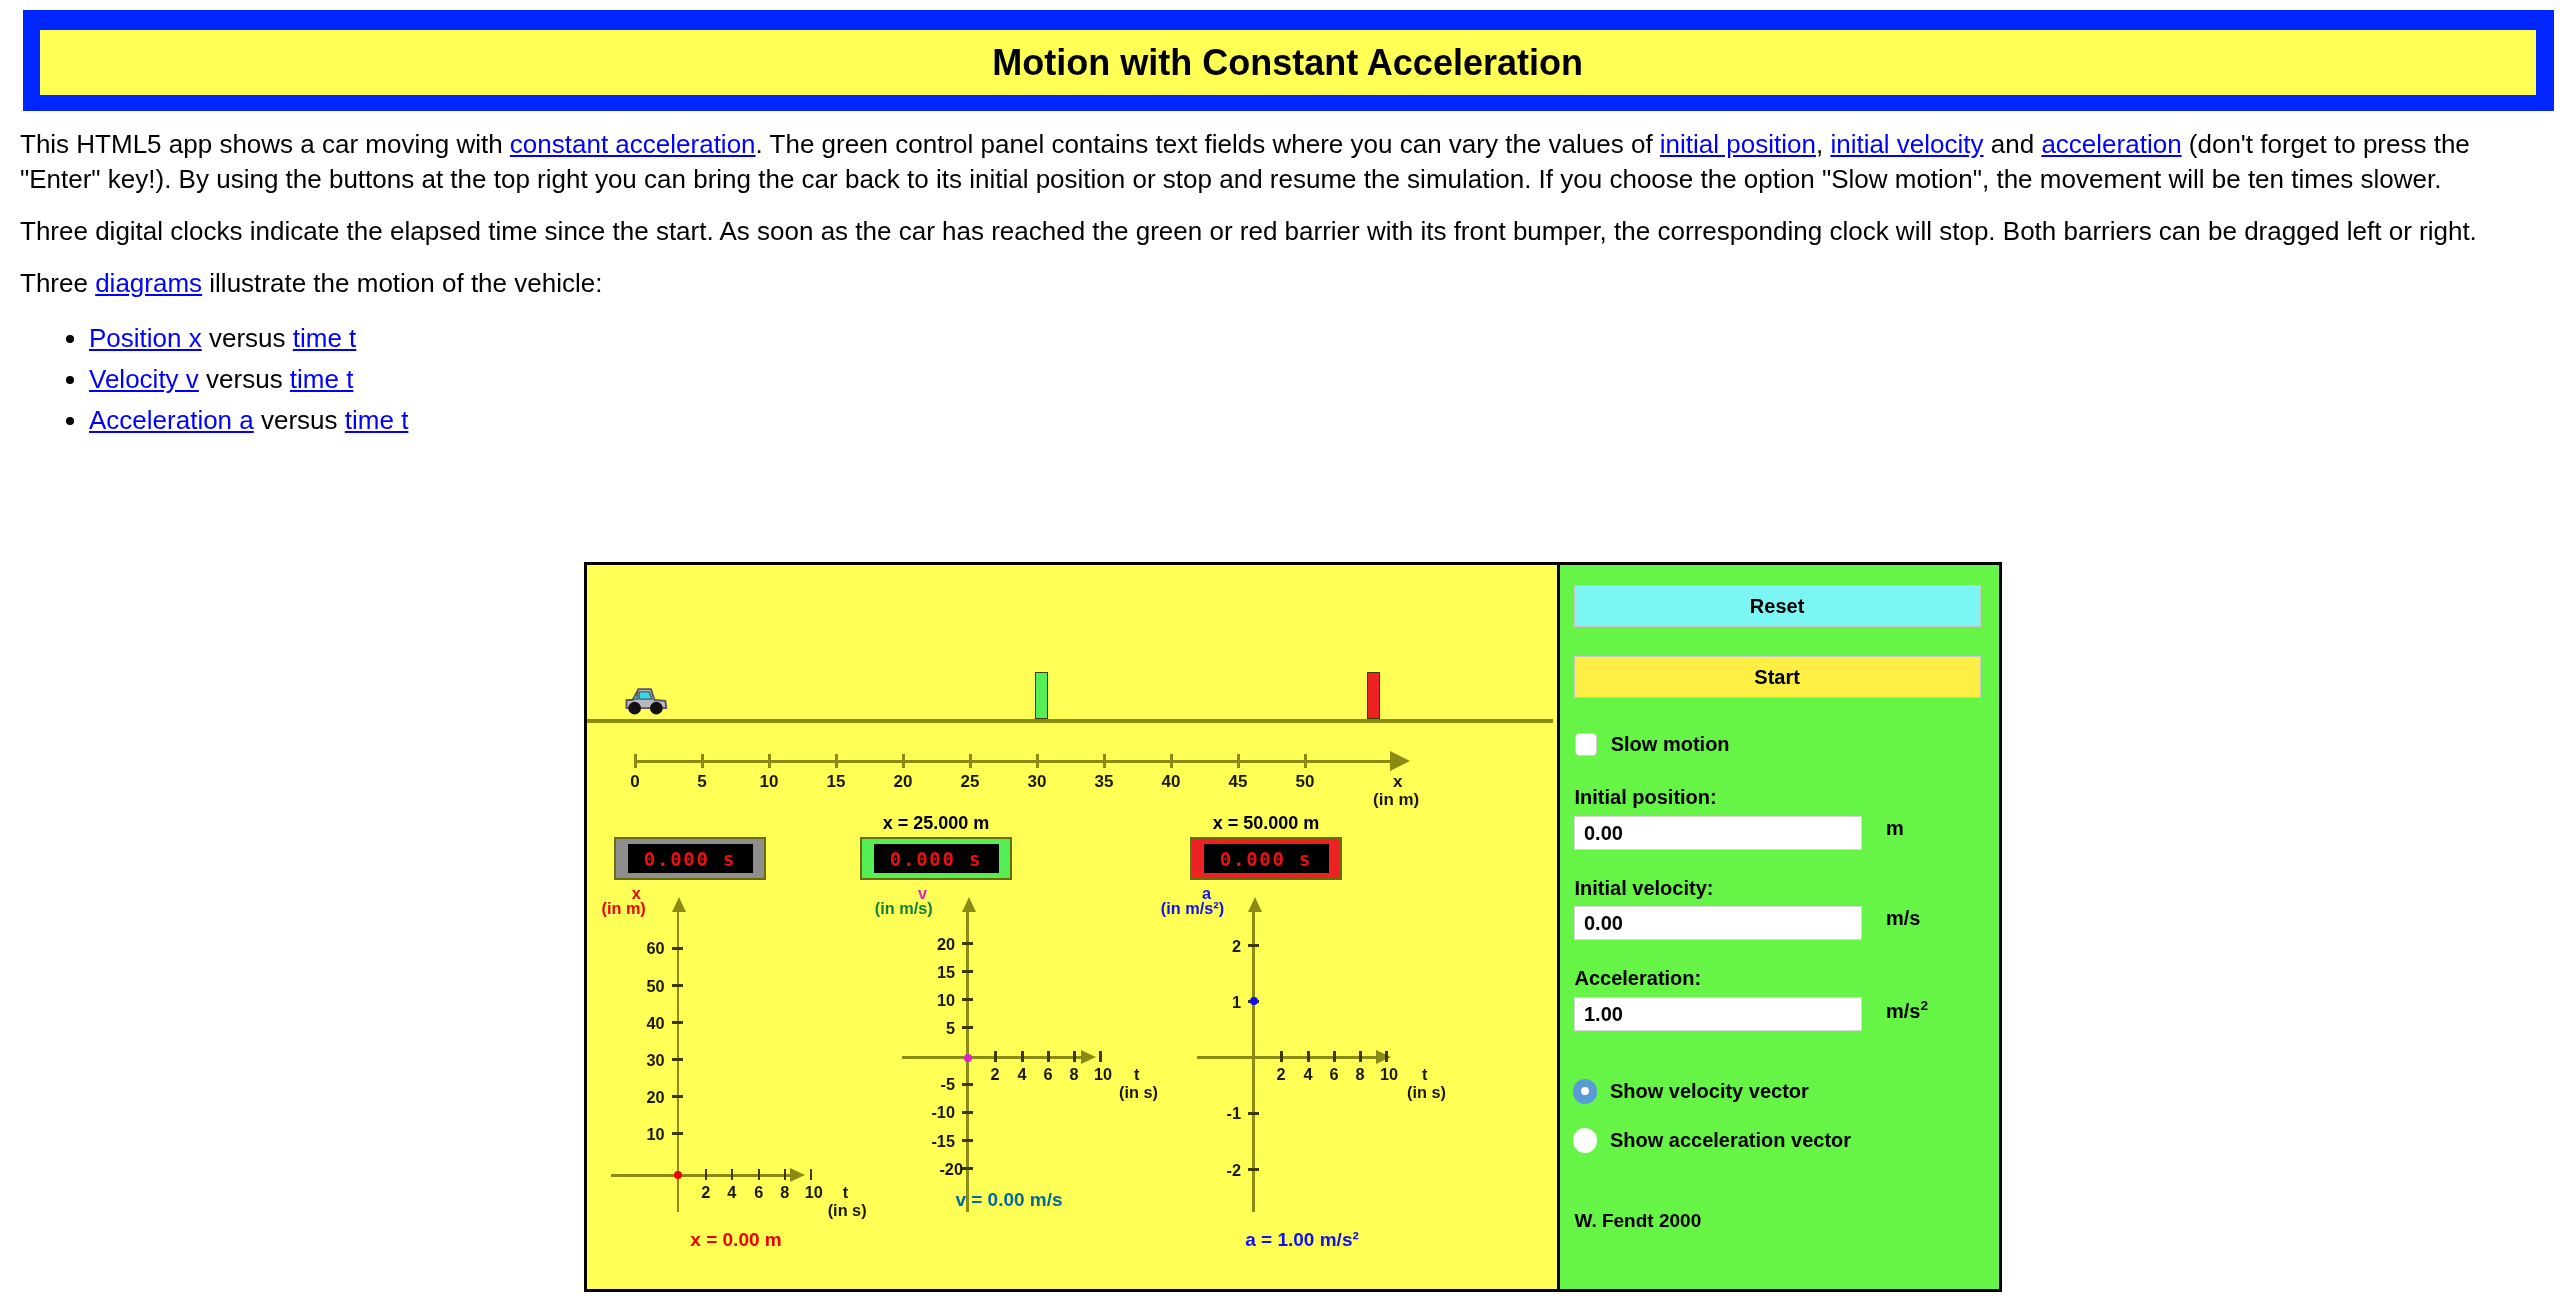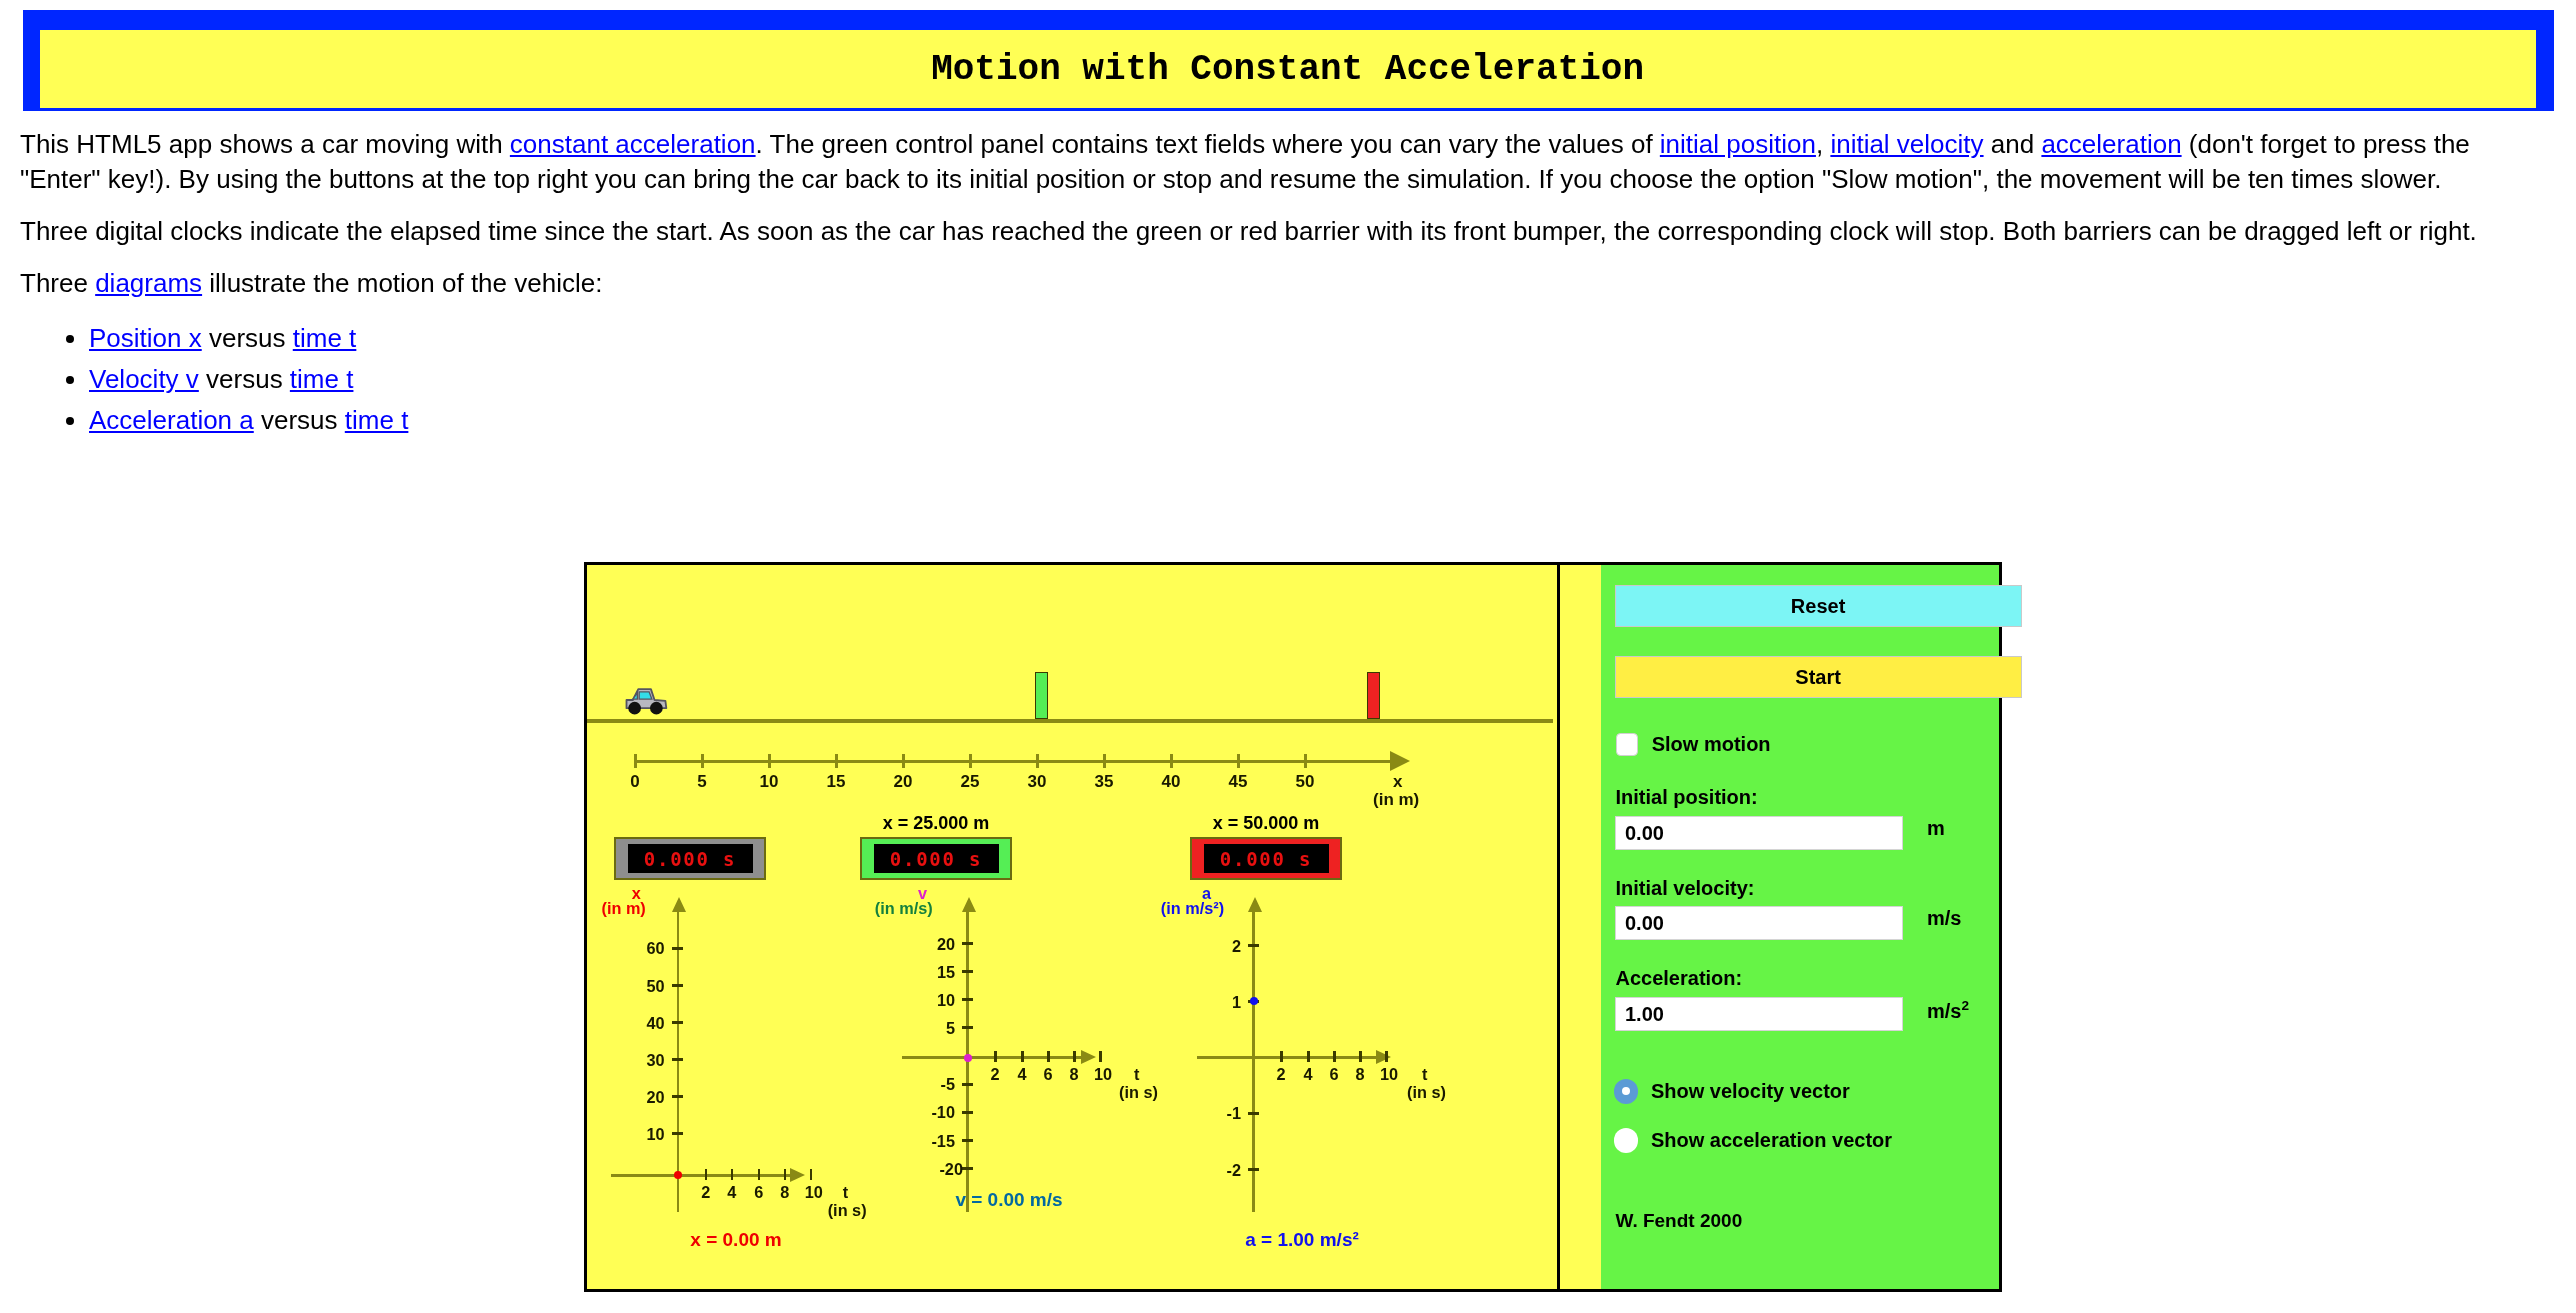--- a/index.html
+++ b/index.html
@@ -13,23 +13,23 @@
 
   
   .title-outer {
     position: absolute; left: 22.6px; top: 10px;
     width: 2531px; height: 101px;
     background: #0026ff;
     box-sizing: border-box;
   }
   .title-inner {
     position: absolute; left: 17px; top: 20px;
-    width: 2496px; height: 78px;
+    width: 2496px; height: 65px;
     background: #ffff55;
-    display: flex; align-items: center; justify-content: center; font-family: Liberation Mono, monospace;
+    display: flex; align-items: center; justify-content: center;
   }
   .title-text {
     font-size: 36px; font-weight: bold; color: #000000;
     letter-spacing: 0px; white-space: nowrap;
   }
 
   
   .copy { position: absolute; left: 20px; top: 127px; width: 2536px; }
   .para {
     font-size: 26px; line-height: 35px; color: #000000;
@@ -58,21 +58,20 @@
     background: #ffff55;
     border-right: 3.6px solid #000000;
     box-sizing: border-box;
     flex: 0 0 auto;
   }
   .ctrl-panel {
     position: relative;
     flex: 1 1 auto;
     background: #66f446;
     box-sizing: border-box;
-    margin-left: 41px;
   }
 
   
   .road {
     position: absolute; left: 0px; top: 154px;
     width: 966px; height: 3.6px; background: #8a8a14;
   }
   .car {
     position: absolute; left: 34px; top: 116px;
     width: 49px; height: 38px;

